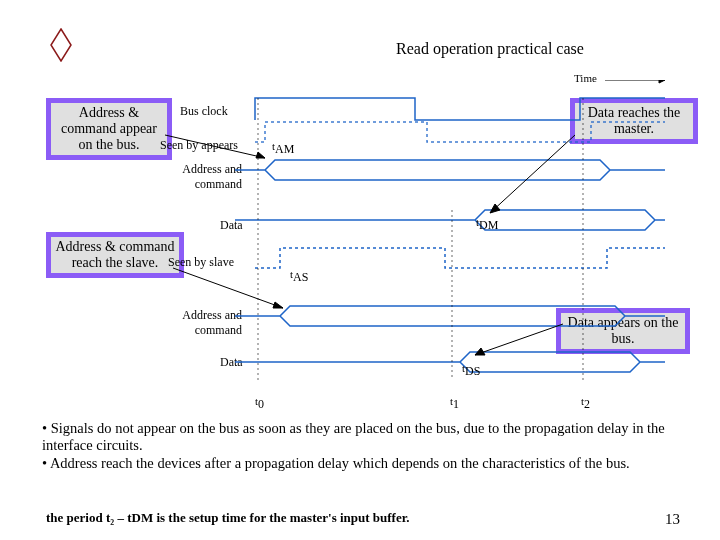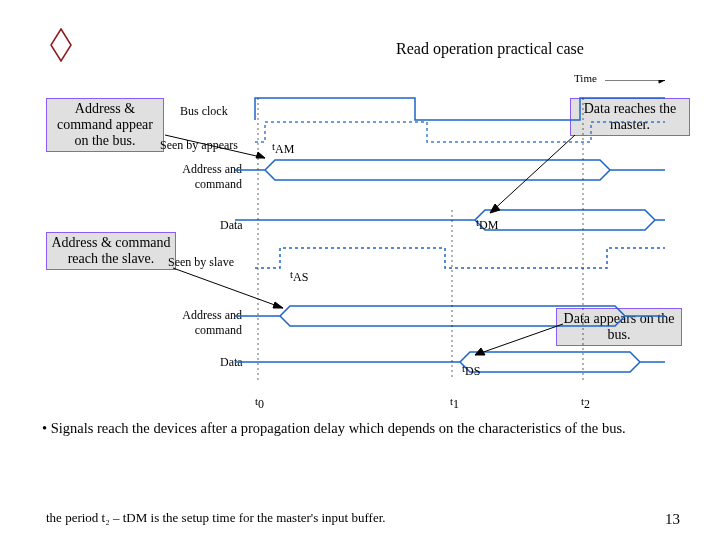--- a/index.html
+++ b/index.html
@@ -1,29 +1,29 @@
 <!DOCTYPE html>
 <html><head>
 <meta charset="utf-8">
 <style>
   body{margin:0;padding:0;font-family:"Times New Roman",serif;background:#fff;color:#000;width:720px;height:540px;position:relative;overflow:hidden}
   .title-row{position:absolute;top:28px;left:50px;display:flex;align-items:center}
   .diamond{width:22px;height:34px;margin-right:12px}
   .title{font-size:22px;font-family:Georgia,serif}
   .subtitle{position:absolute;top:40px;left:396px;font-size:16px;font-weight:normal}
   .time-lbl{position:absolute;top:72px;left:574px;font-size:11px}
-  .callout{position:absolute;background:#E0E0E0;font-family:Georgia,serif;font-size:14px;text-align:center;line-height:1.15;padding:2px 4px;border:1px solid #8b5cf6}
+  .callout{position:absolute;background:#E0E0E0;font-family:Georgia,serif;font-size:14px;text-align:center;line-height:1.15;padding:2px 4px;border:5px solid #8b5cf6}
   .c1{top:98px;left:46px;width:108px}
   .c2{top:98px;left:570px;width:110px}
   .c3{top:232px;left:46px;width:120px}
   .c4{top:308px;left:556px;width:116px}
   .sig-lbl{position:absolute;font-size:12px;font-family:Liberation Serif, serif}
   .diagram{position:absolute;top:80px;left:165px;width:520px;height:300px}
   .bullets{position:absolute;top:420px;left:42px;width:645px;font-family:Georgia,serif;font-size:14.5px;line-height:1.2}
-  .imgtext{position:absolute;top:510px;left:46px;font-weight:normal;font-size:13px}
+  .imgtext{position:absolute;top:510px;left:46px;font-weight:bold;font-size:13px}
   .pagenum{position:absolute;bottom:12px;right:40px;font-family:Georgia,serif;font-size:15px}
   .tlabel{position:absolute;font-size:11px}
   .sublabel{font-size:12px;vertical-align:sub}
 </style>
 </head>
 <body>
 
 <div class="title-row">
   <svg class="diamond" viewBox="0 0 22 34">
       <polygon points="11,1 21,17 11,33 1,17" fill="#fff" stroke="#8B1A1A" stroke-width="1.5"></polygon>
@@ -88,17 +88,18 @@
 
 <div class="tlabel" style="top:140px;left:272px">t<span class="sublabel">AM</span></div>
 <div class="tlabel" style="top:216px;left:476px">t<span class="sublabel">DM</span></div>
 <div class="tlabel" style="top:268px;left:290px">t<span class="sublabel">AS</span></div>
 <div class="tlabel" style="top:362px;left:462px">t<span class="sublabel">DS</span></div>
 <div class="tlabel" style="top:395px;left:255px">t<span class="sublabel">0</span></div>
 <div class="tlabel" style="top:395px;left:450px">t<span class="sublabel">1</span></div>
 <div class="tlabel" style="top:395px;left:581px">t<span class="sublabel">2</span></div>
 
 <div class="bullets">
-  <div>• Signals reach the devices after a propagation delay which depends on the characteristics of the bus.</div>
+  <div>• Signals do not appear on the bus as soon as they are placed on the bus, due to the propagation delay in the interface circuits.</div>
+  <div>• Address reach the devices after a propagation delay which depends on the characteristics of the bus.</div>
 </div>
 
 <div class="imgtext">the period t₂ – tDM is the setup time for the master's input buffer.</div>
 <div class="pagenum">13</div>
 
 </body></html>

